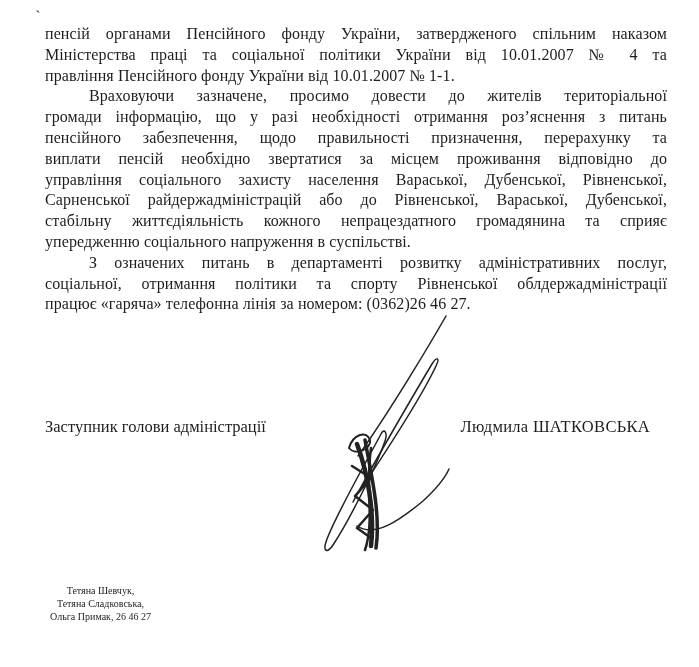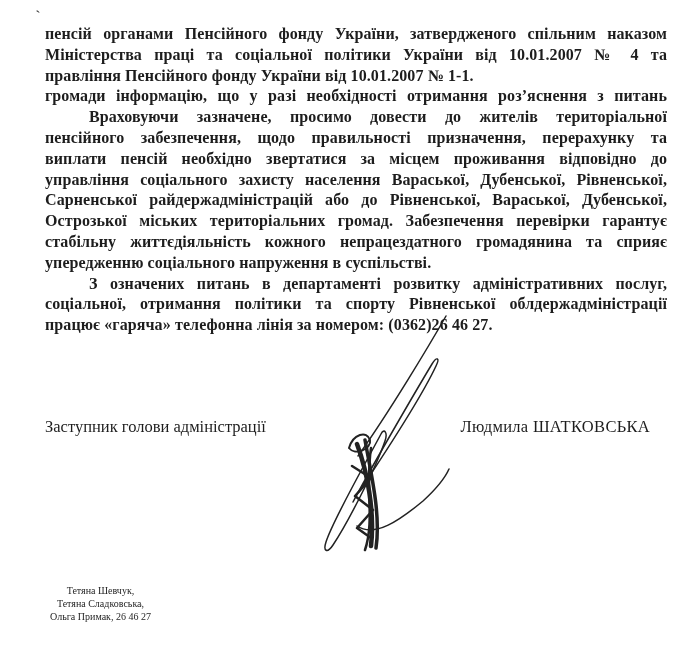--- a/index.html
+++ b/index.html
@@ -32,21 +32,20 @@
     color: #9a9a9a;
   }
   .body-text {
     position: absolute;
     left: 45px;
     top: 24px;
     width: 622px;
     font-size: 16px;
     line-height: 20.8px;
     letter-spacing: 0.1px;
-    font-weight: bold;
   }
   .line {
     text-align: justify;
     text-align-last: justify;
     white-space: normal;
     height: 20.8px;
   }
   .line.para-end {
     text-align-last: left;
   }
@@ -94,27 +93,26 @@
 
   <div class="body-text">
 
     <div>
       <div class="line">пенсій органами Пенсійного фонду України, затвердженого спільним наказом</div>
       <div class="line">Міністерства праці та соціальної політики України від 10.01.2007 № 4 та</div>
       <div class="line para-end">правління Пенсійного фонду України від 10.01.2007 № 1-1.</div>
     </div>
 
     <div>
+      <div class="line indent">Враховуючи зазначене, просимо довести до жителів територіальної</div>
       <div class="line">громади інформацію, що у разі необхідності отримання роз’яснення з питань</div>
-      <div class="line indent">Враховуючи зазначене, просимо довести до жителів територіальної</div>
       <div class="line">пенсійного забезпечення, щодо правильності призначення, перерахунку та</div>
       <div class="line">виплати пенсій необхідно звертатися за місцем проживання відповідно до</div>
       <div class="line">управління соціального захисту населення Вараської, Дубенської, Рівненської,</div>
       <div class="line">Сарненської райдержадміністрацій або до Рівненської, Вараської, Дубенської,</div>
-      <div class="line">Острозької міських територіальних громад. Забезпечення перевірки гарантує</div>
       <div class="line">стабільну життєдіяльність кожного непрацездатного громадянина та сприяє</div>
       <div class="line para-end">упередженню соціального напруження в суспільстві.</div>
     </div>
 
     <div>
       <div class="line indent">З означених питань в департаменті розвитку адміністративних послуг,</div>
       <div class="line">соціальної, отримання політики та спорту Рівненської облдержадміністрації</div>
       <div class="line para-end">працює «гаряча» телефонна лінія за номером: (0362)26 46 27.</div>
     </div>
   </div>

